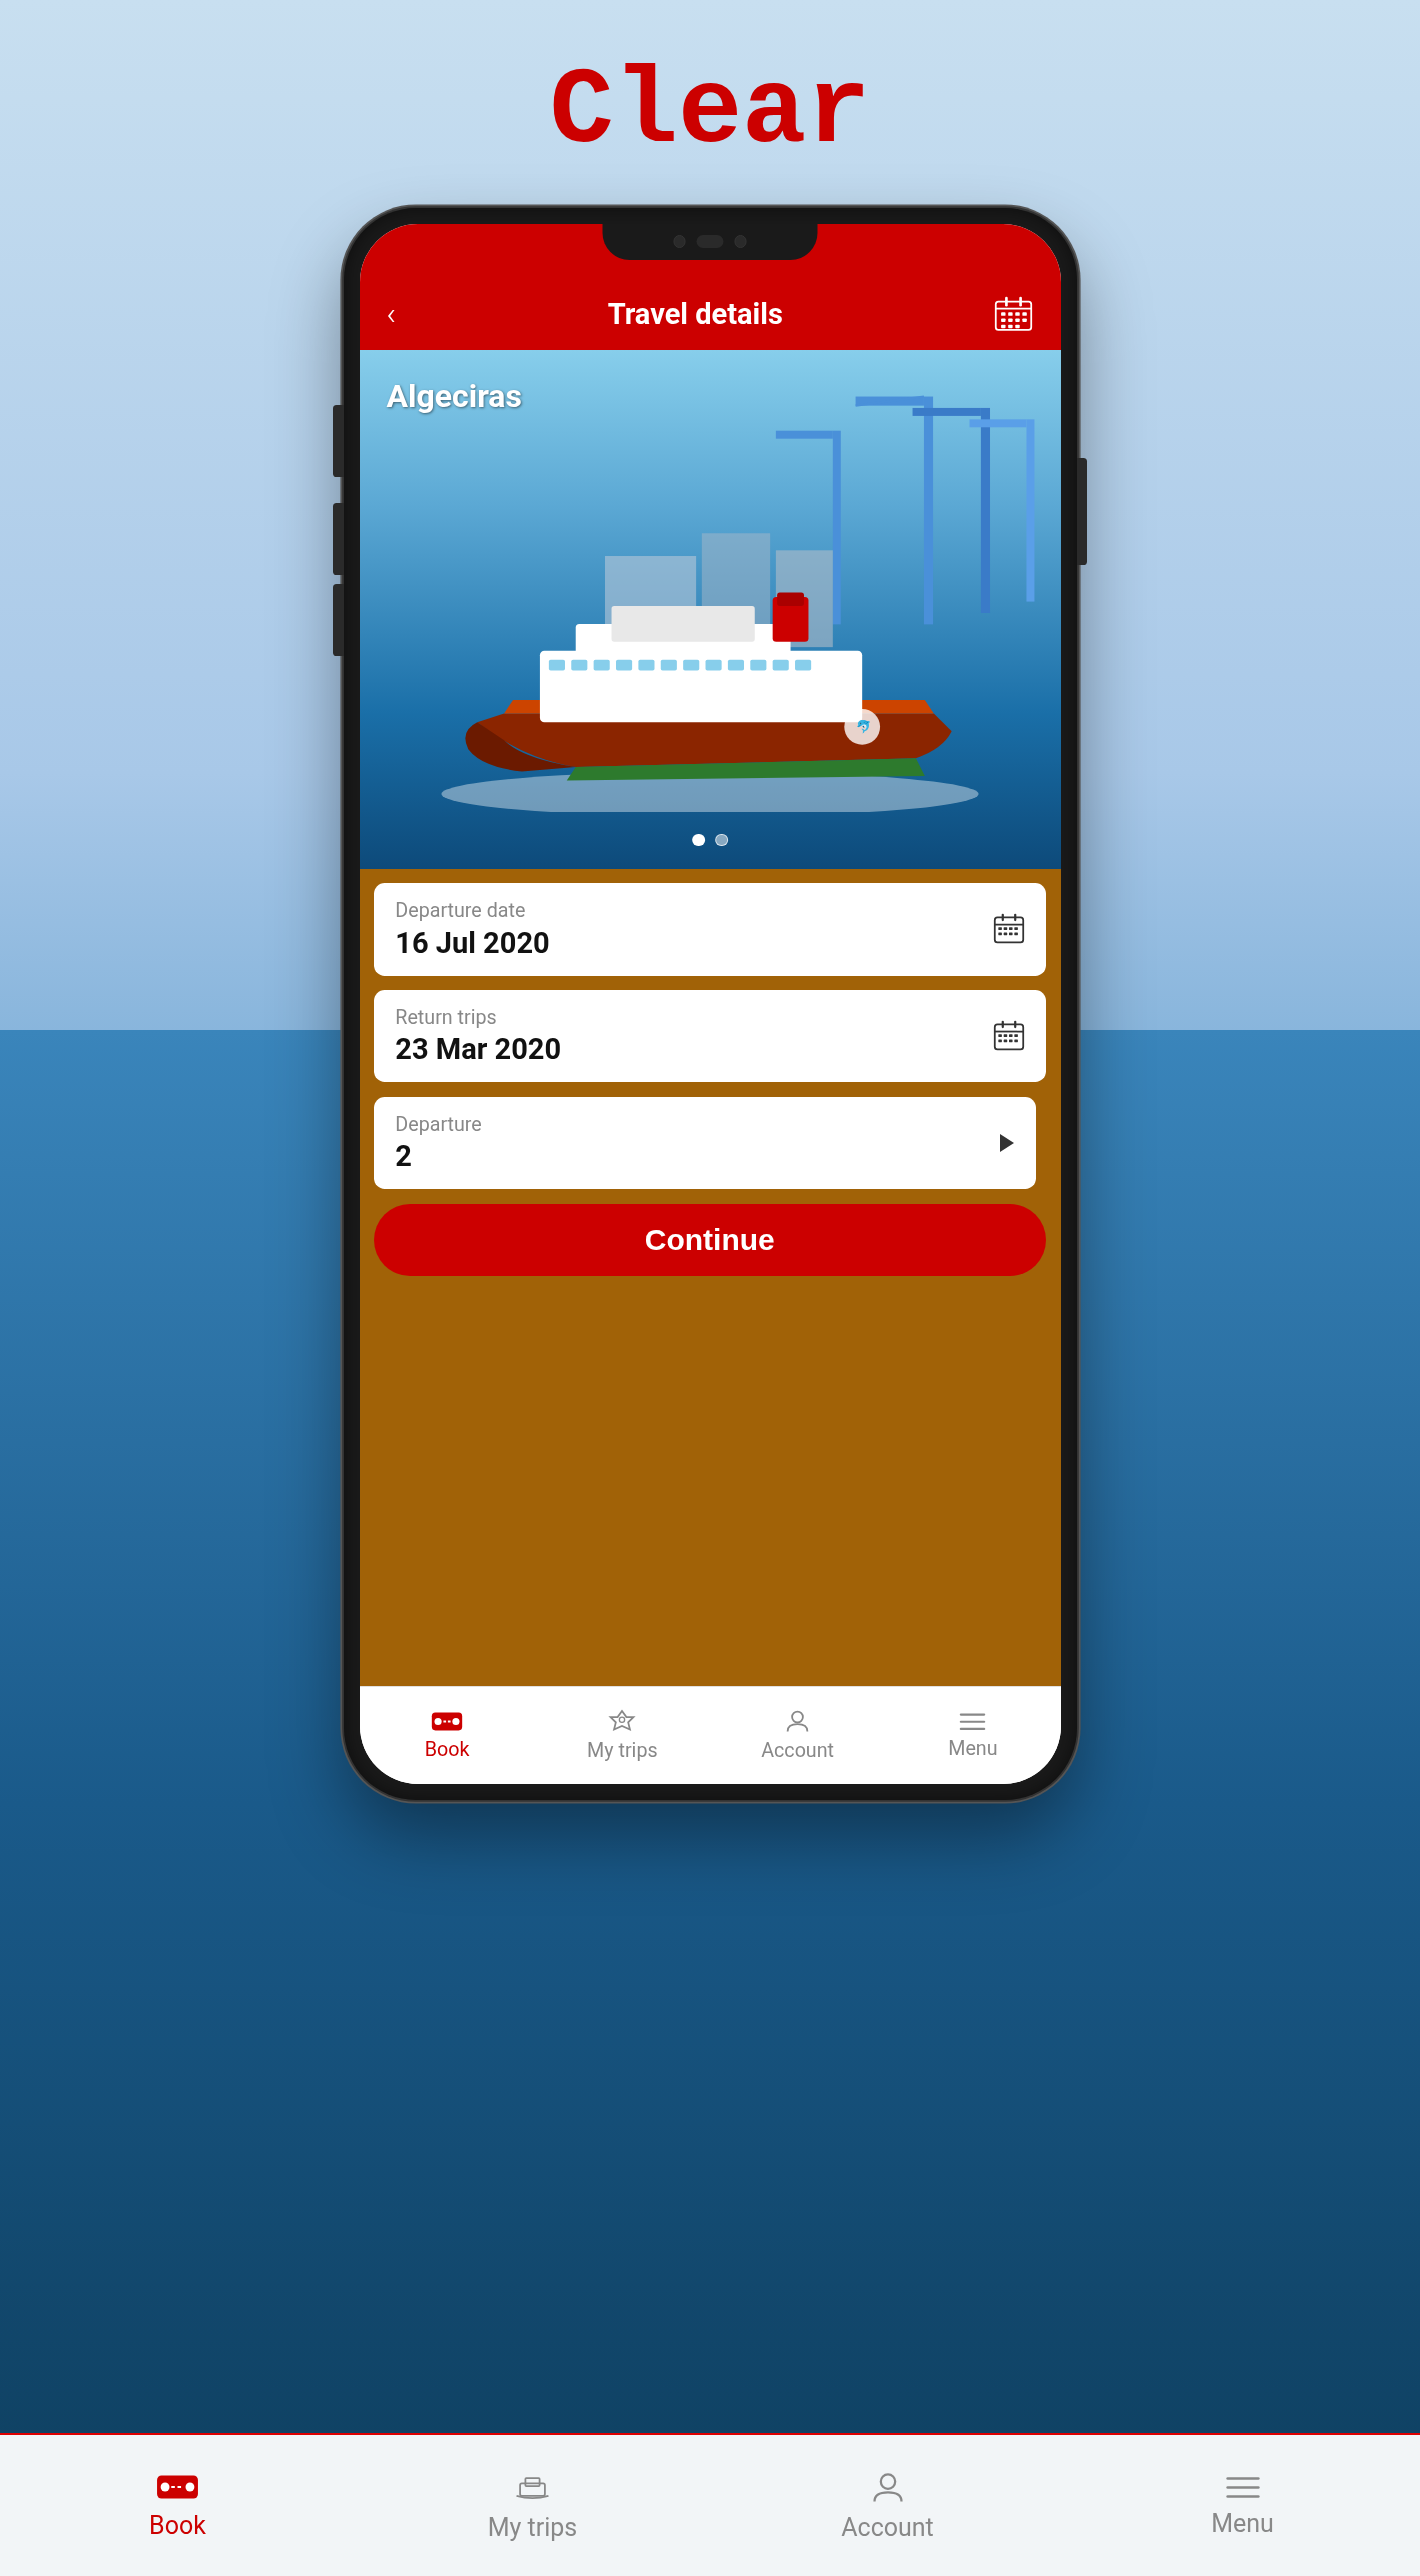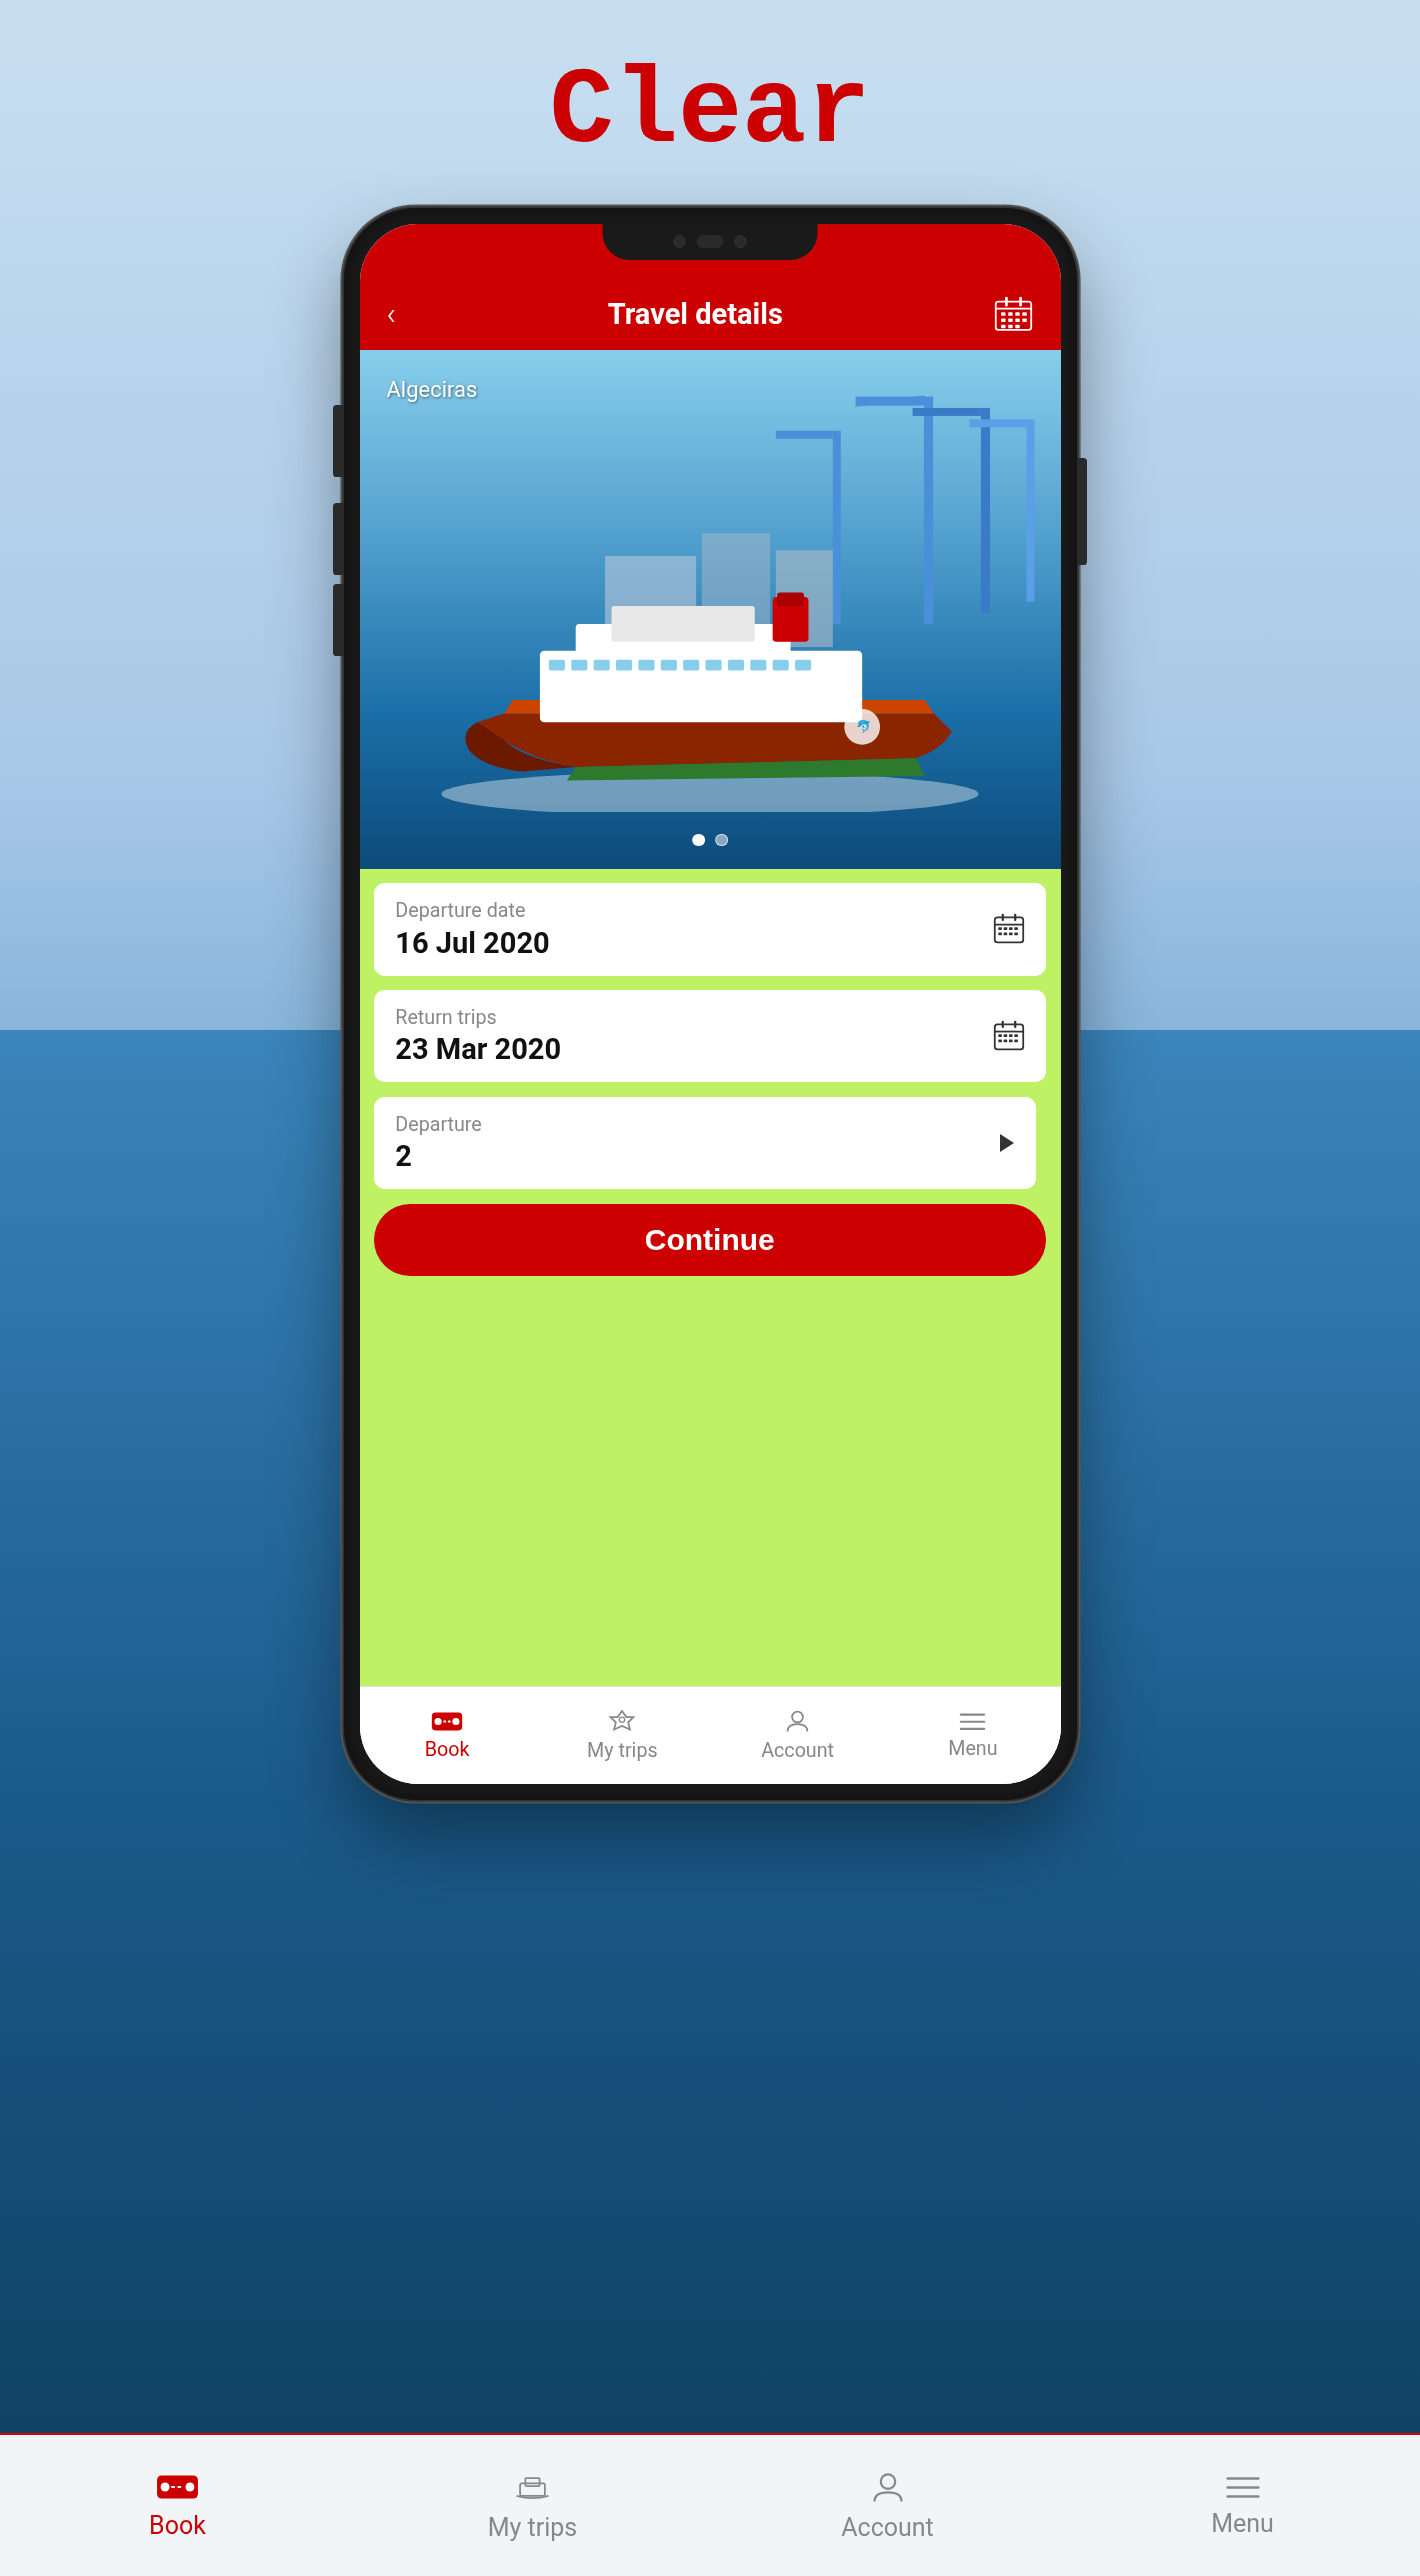--- a/index.html
+++ b/index.html
@@ -181,22 +181,22 @@
       background: linear-gradient(180deg, #87ceeb 0%, #5ba8d4 30%, #1a6fa8 70%, #0d4a7a 100%);
       position: relative;
       overflow: hidden;
     }
 
     .port-label {
       position: absolute;
       top: 27px;
       left: 27px;
       color: white;
-      font-size: 22px;
-      font-weight: 400;
+      font-size: 32px;
+      font-weight: 700;
       text-shadow: 0.9px 0.9px 2.7px rgba(0,0,0,0.5);
       z-index: 5;
     }
 
     
     .ship-wrapper {
       position: absolute;
       bottom: 54px;
       left: 50%;
       transform: translateX(-50%);
@@ -227,21 +227,21 @@
       background: white;
     }
 
     .dot-inactive {
       background: rgba(255,255,255,0.5);
       border: 0.9px solid rgba(255,255,255,0.7);
     }
 
     
     .form-area {
-      background: #bef264;
+      background: #a16207;
       flex: 1;
       padding: 0;
     }
 
     .form-card {
       background: white;
       margin: 14.3px;
       border-radius: 10.7px;
       overflow: hidden;
     }

